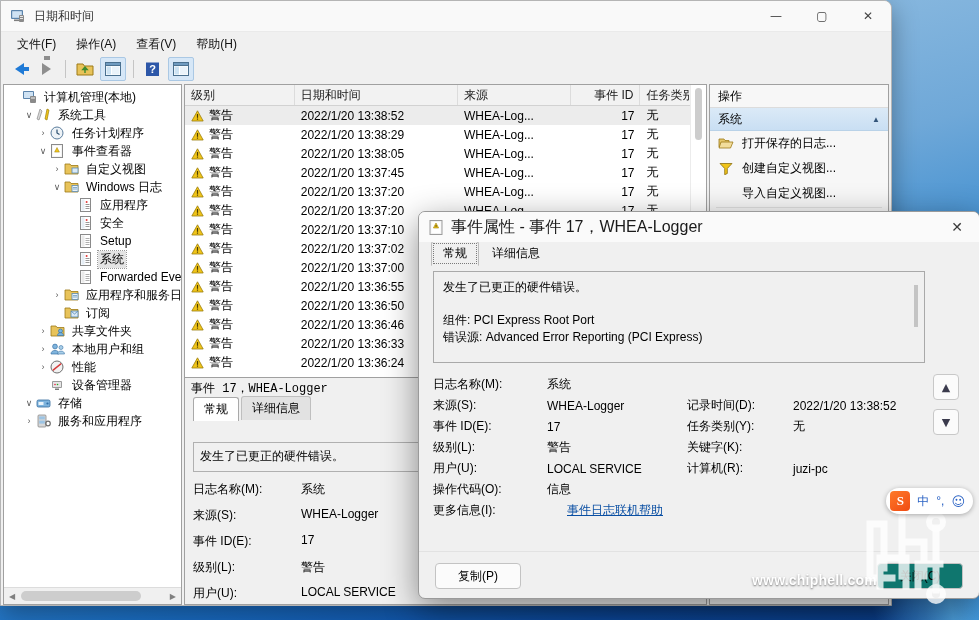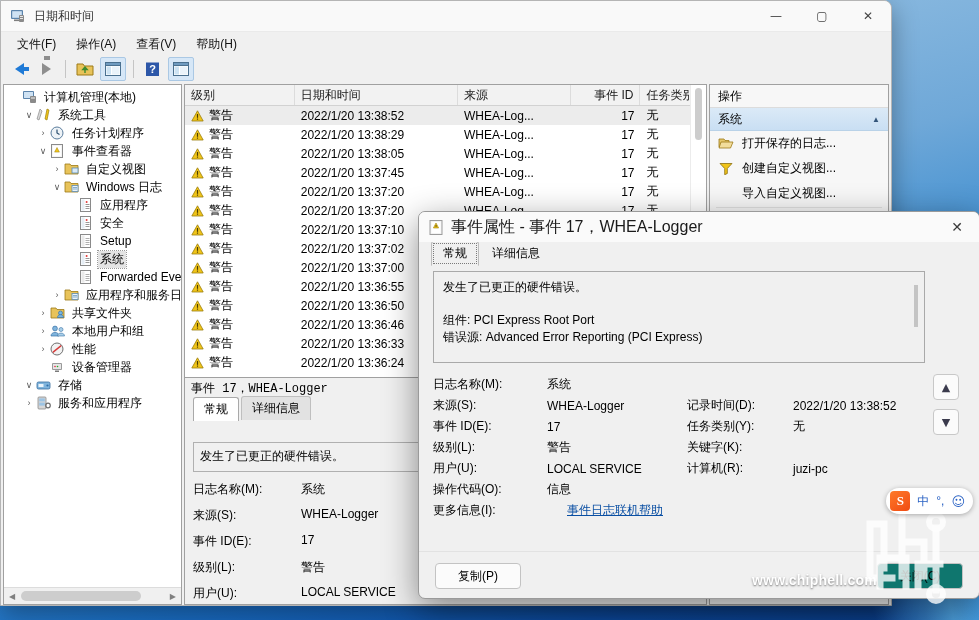--- a/index.html
+++ b/index.html
@@ -349,20 +349,29 @@
           </div>
           <div class="tnode" style="padding-left: 46px;">
             <span class="exp">›</span>
             <span class="ico"><svg width="16" height="14" viewBox="0 0 16 14">
                 <path d="M1 2h5l1 1.5h7V12H1z" fill="#e8c35a" stroke="#9d7a16" stroke-width=".8"></path>
                 <rect x="8" y="5.5" width="6" height="6" fill="#eaf3fa" stroke="#5b8cb5" stroke-width=".8"></rect>
                 <path d="M9 7.5h4M9 9h4" stroke="#5b8cb5" stroke-width=".7"></path>
               </svg></span>
             <span class="lbl">应用程序和服务日志</span>
           </div>
+          <div class="tnode" style="padding-left: 46px;">
+            <span class="exp"></span>
+            <span class="ico"><svg width="16" height="14" viewBox="0 0 16 14">
+                <path d="M1 2h5l1 1.5h7V12H1z" fill="#e8c35a" stroke="#9d7a16" stroke-width=".8"></path>
+                <rect x="7" y="5" width="7" height="6" fill="#d9e9f6" stroke="#4f83b0" stroke-width=".8"></rect>
+                <path d="M7.3 5.3l3.2 2.7 3.2-2.7" fill="none" stroke="#4f83b0" stroke-width=".8"></path>
+              </svg></span>
+            <span class="lbl">订阅</span>
+          </div>
           <div class="tnode" style="padding-left: 32px;">
             <span class="exp">›</span>
             <span class="ico"><svg width="16" height="14" viewBox="0 0 16 14">
                 <path d="M1 2h5l1 1.5h7V12H1z" fill="#e8c35a" stroke="#9d7a16" stroke-width=".8"></path>
                 <circle cx="10.5" cy="7" r="2" fill="#79b6e0" stroke="#3a73a6" stroke-width=".7"></circle>
                 <path d="M7.5 11.5c0-1.8 1.4-2.8 3-2.8s3 1 3 2.8z" fill="#79b6e0" stroke="#3a73a6" stroke-width=".7"></path>
               </svg></span>
             <span class="lbl">共享文件夹</span>
           </div>
           <div class="tnode" style="padding-left: 32px;">

